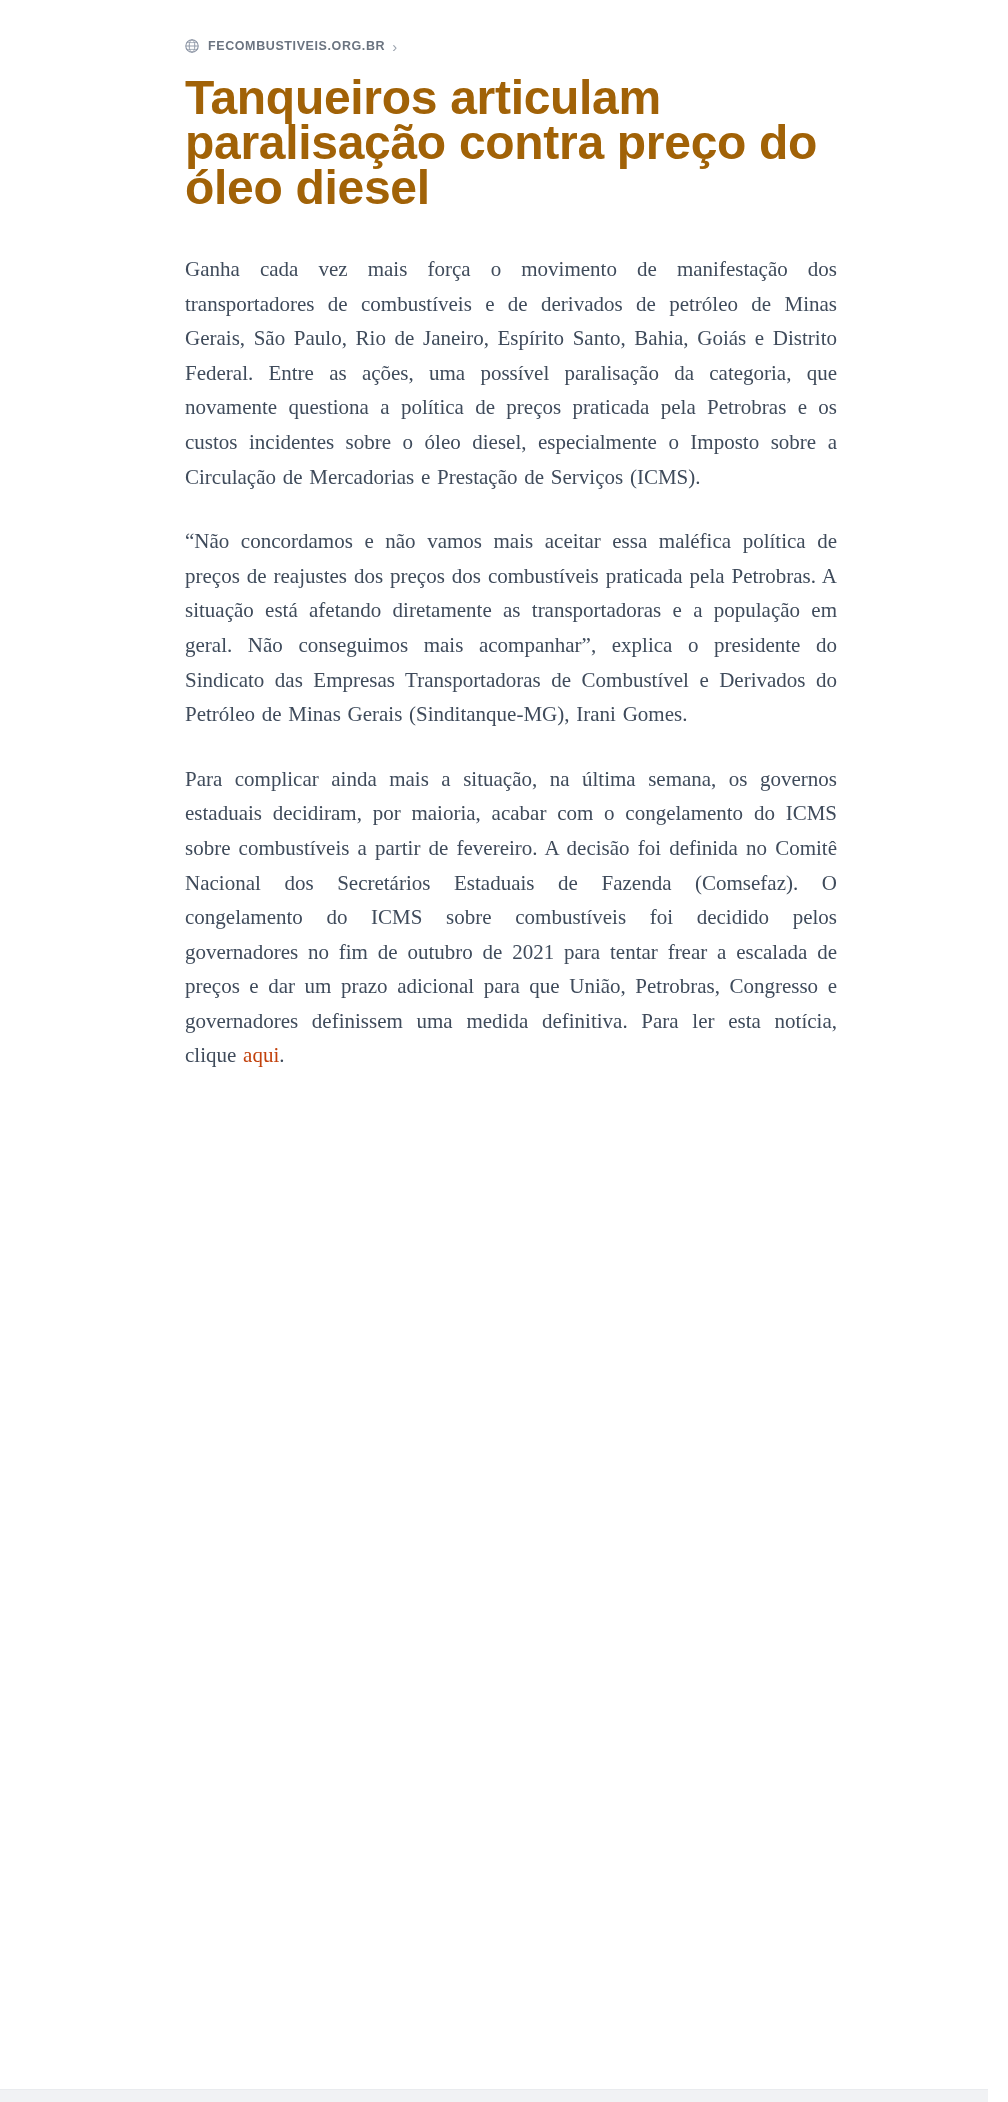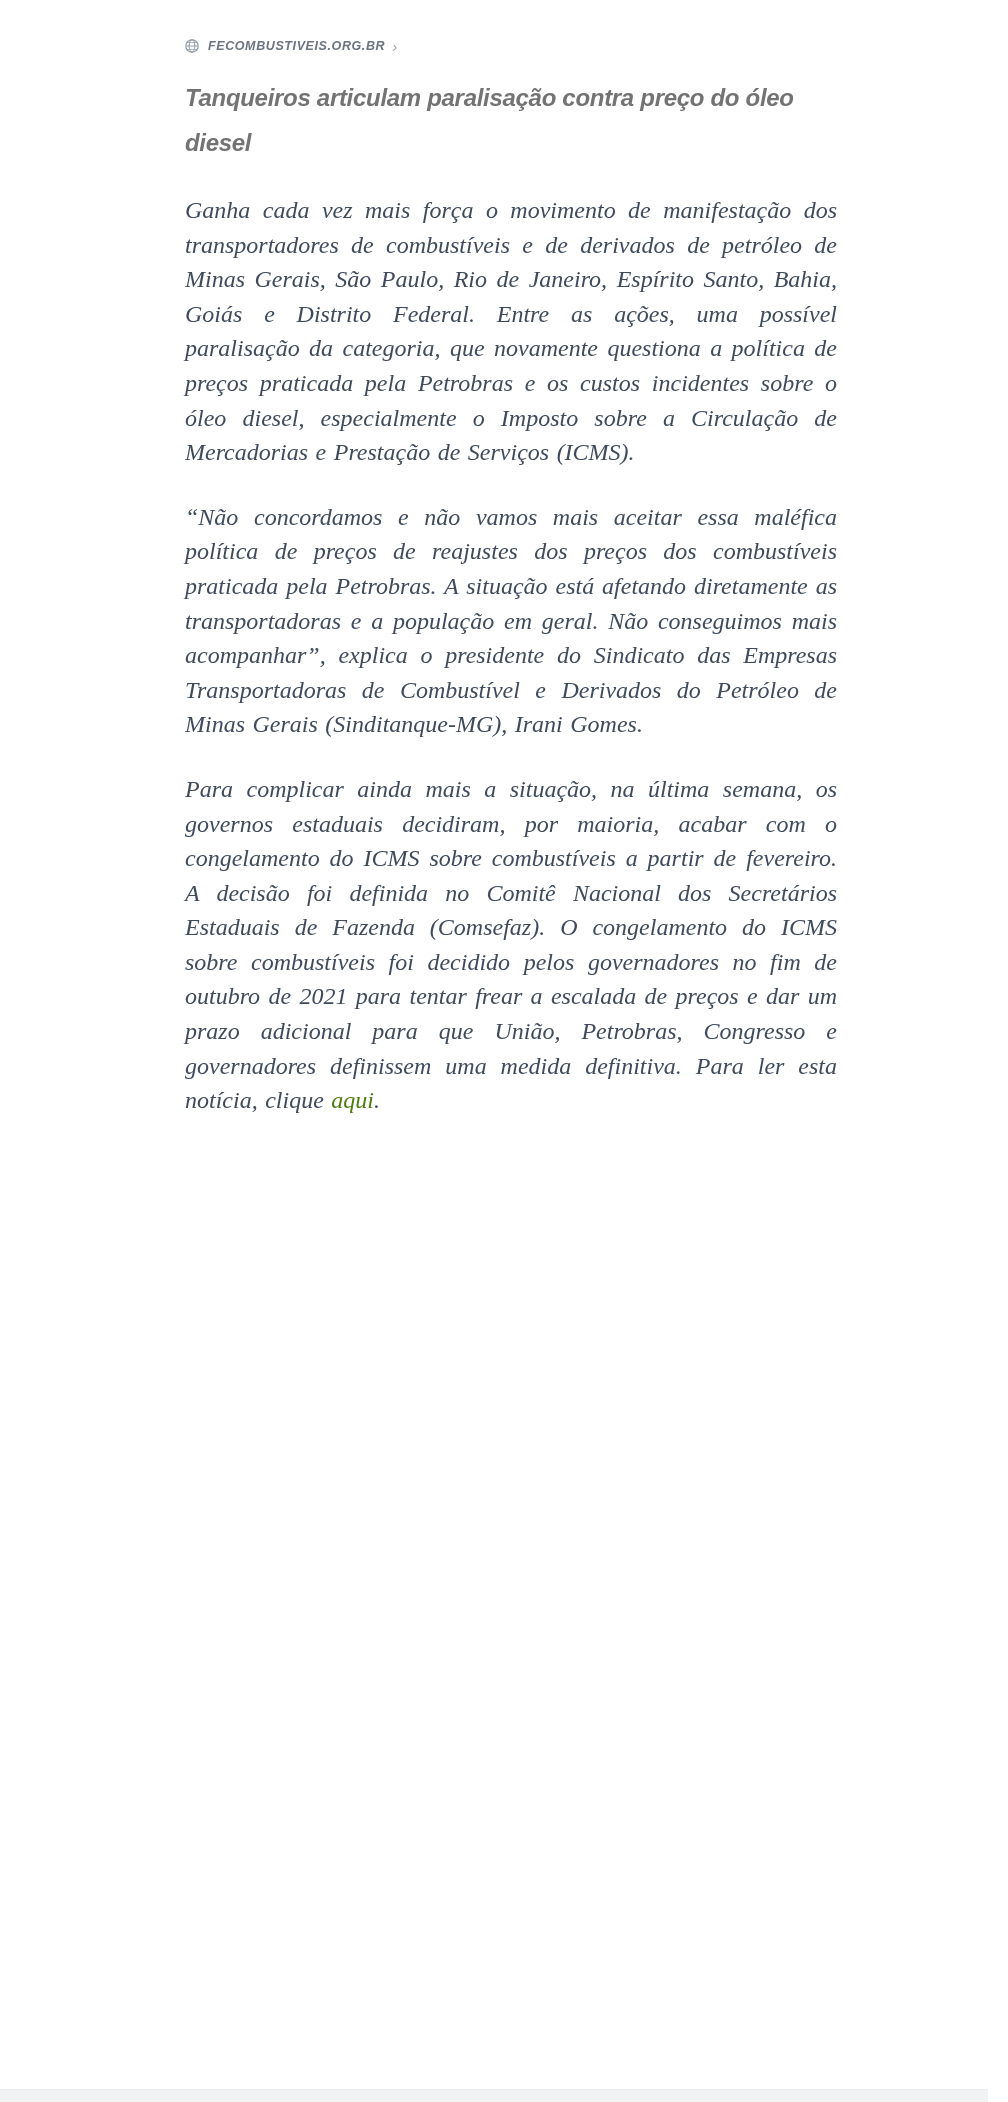--- a/index.html
+++ b/index.html
@@ -9,21 +9,20 @@
     height: 2102px;
     position: relative;
     font-family: "Liberation Sans", sans-serif;
     overflow: hidden;
   }
   .page {
     width: 988px;
     height: 2102px;
     position: relative;
     background: #ffffff;
-    font-style: italic;
   }
   .content {
     position: absolute;
     top: 38px;
     left: 185px;
     width: 652px;
   }
   
   .source-row {
     display: flex;
@@ -52,40 +51,40 @@
     font-size: 15px;
     line-height: 1;
     color: #9aa2ad;
     font-weight: 400;
     margin-left: -2px;
     padding-top: 1px;
   }
   
   h1.article-title {
     font-family: "Liberation Sans", sans-serif;
-    font-size: 24px;
+    font-size: 48px;
     line-height: 45px;
     font-weight: 700;
     letter-spacing: -0.3px;
-    color: #737373;
-    margin: 0 0 28px 0;
+    color: #a16207;
+    margin: 0 0 42px 0;
     max-width: 640px;
   }
   
   p.article-p {
     font-family: "Liberation Serif", serif;
-    font-size: 24px;
+    font-size: 21px;
     line-height: 34.6px;
     color: #3f4b5b;
     text-align: justify;
     word-spacing: 1.5px;
     margin: 0 0 30px 0;
   }
   p.article-p a {
-    color: #4d7c0f;
+    color: #c2410c;
     text-decoration: none;
     cursor: pointer;
   }
   
   .footer-bar {
     position: absolute;
     left: 0;
     bottom: 0;
     width: 100%;
     height: 13px;

